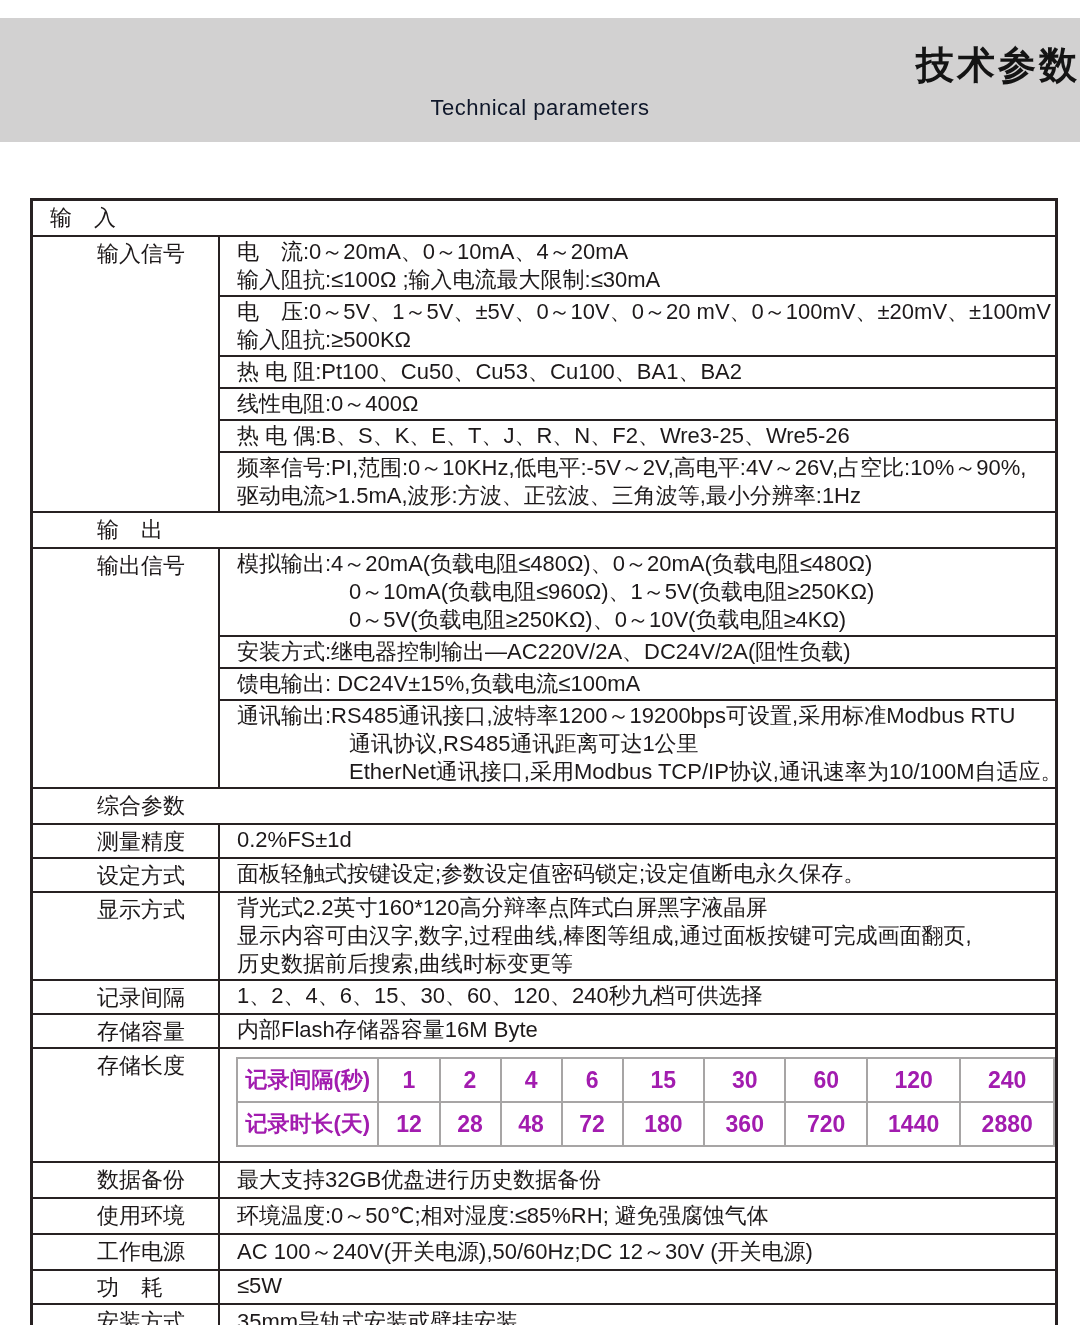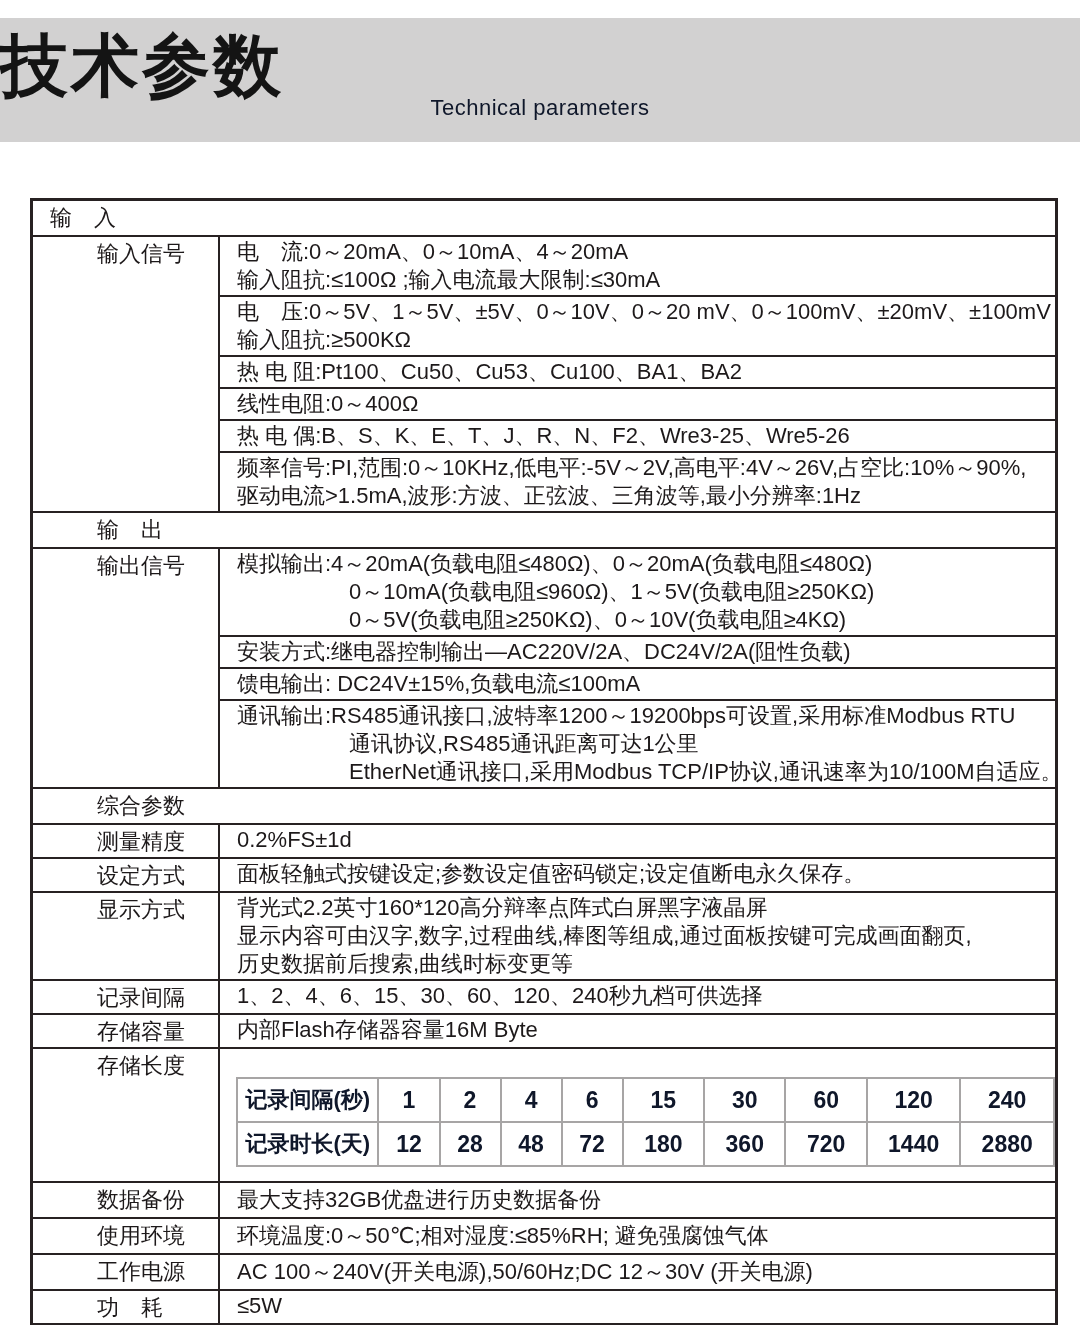--- a/index.html
+++ b/index.html
@@ -6,21 +6,21 @@
   body{
     width:1080px;height:1325px;position:relative;overflow:hidden;
     background:#ffffff;color:#1d191a;
     font-family:"Liberation Sans","DejaVu Sans",sans-serif;
   }
   .header-band{
     position:absolute;left:0;top:18px;width:1080px;height:124px;
     background:#d2d1d1;
   }
   .title{
-    text-align:left;font-size:68px;font-weight:bold;color:#141414;
+    text-align:right;font-size:38px;font-weight:bold;color:#141414;
     letter-spacing:3px;padding-top:17px;line-height:60px;
   }
   .subtitle{
     text-align:center;font-size:22px;color:#0f172a;line-height:26px;
     letter-spacing:0.5px;
   }
   .spec-table{
     position:absolute;left:30px;top:198px;width:1028px;
     border:3px solid #272122;box-sizing:border-box;background:#fff;
     font-size:22px;
@@ -38,22 +38,22 @@
   }
   .content-cell{flex:1;min-width:0;}
   .sub{padding:1px 8px 1px 17px;}
   .sub + .sub{border-top:2px solid #272122;}
   .line{line-height:28px;white-space:nowrap;}
   .line.indent{padding-left:112px;}
   .p2 .sub{padding-top:2px;padding-bottom:2px;}
   .p2 .line{line-height:30px;}
   .row.last .sub{padding-bottom:8px;}
   table.storage{
-    border-collapse:collapse;margin:28px 0 14px 16px;
-    font-weight:bold;font-size:23px;color:#0f172a;
+    border-collapse:collapse;margin:8px 0 14px 16px;
+    font-weight:bold;font-size:23px;color:#a21caf;
   }
   table.storage td{
     border:2px solid #a7a5a5;height:42px;text-align:center;
     padding:0 4px;white-space:nowrap;
   }
   td.st-label{font-size:22px;width:132px;}
   td.c-s{width:53px;}
   td.c-m{width:74px;}
   td.c-l{width:86px;}
 </style>

